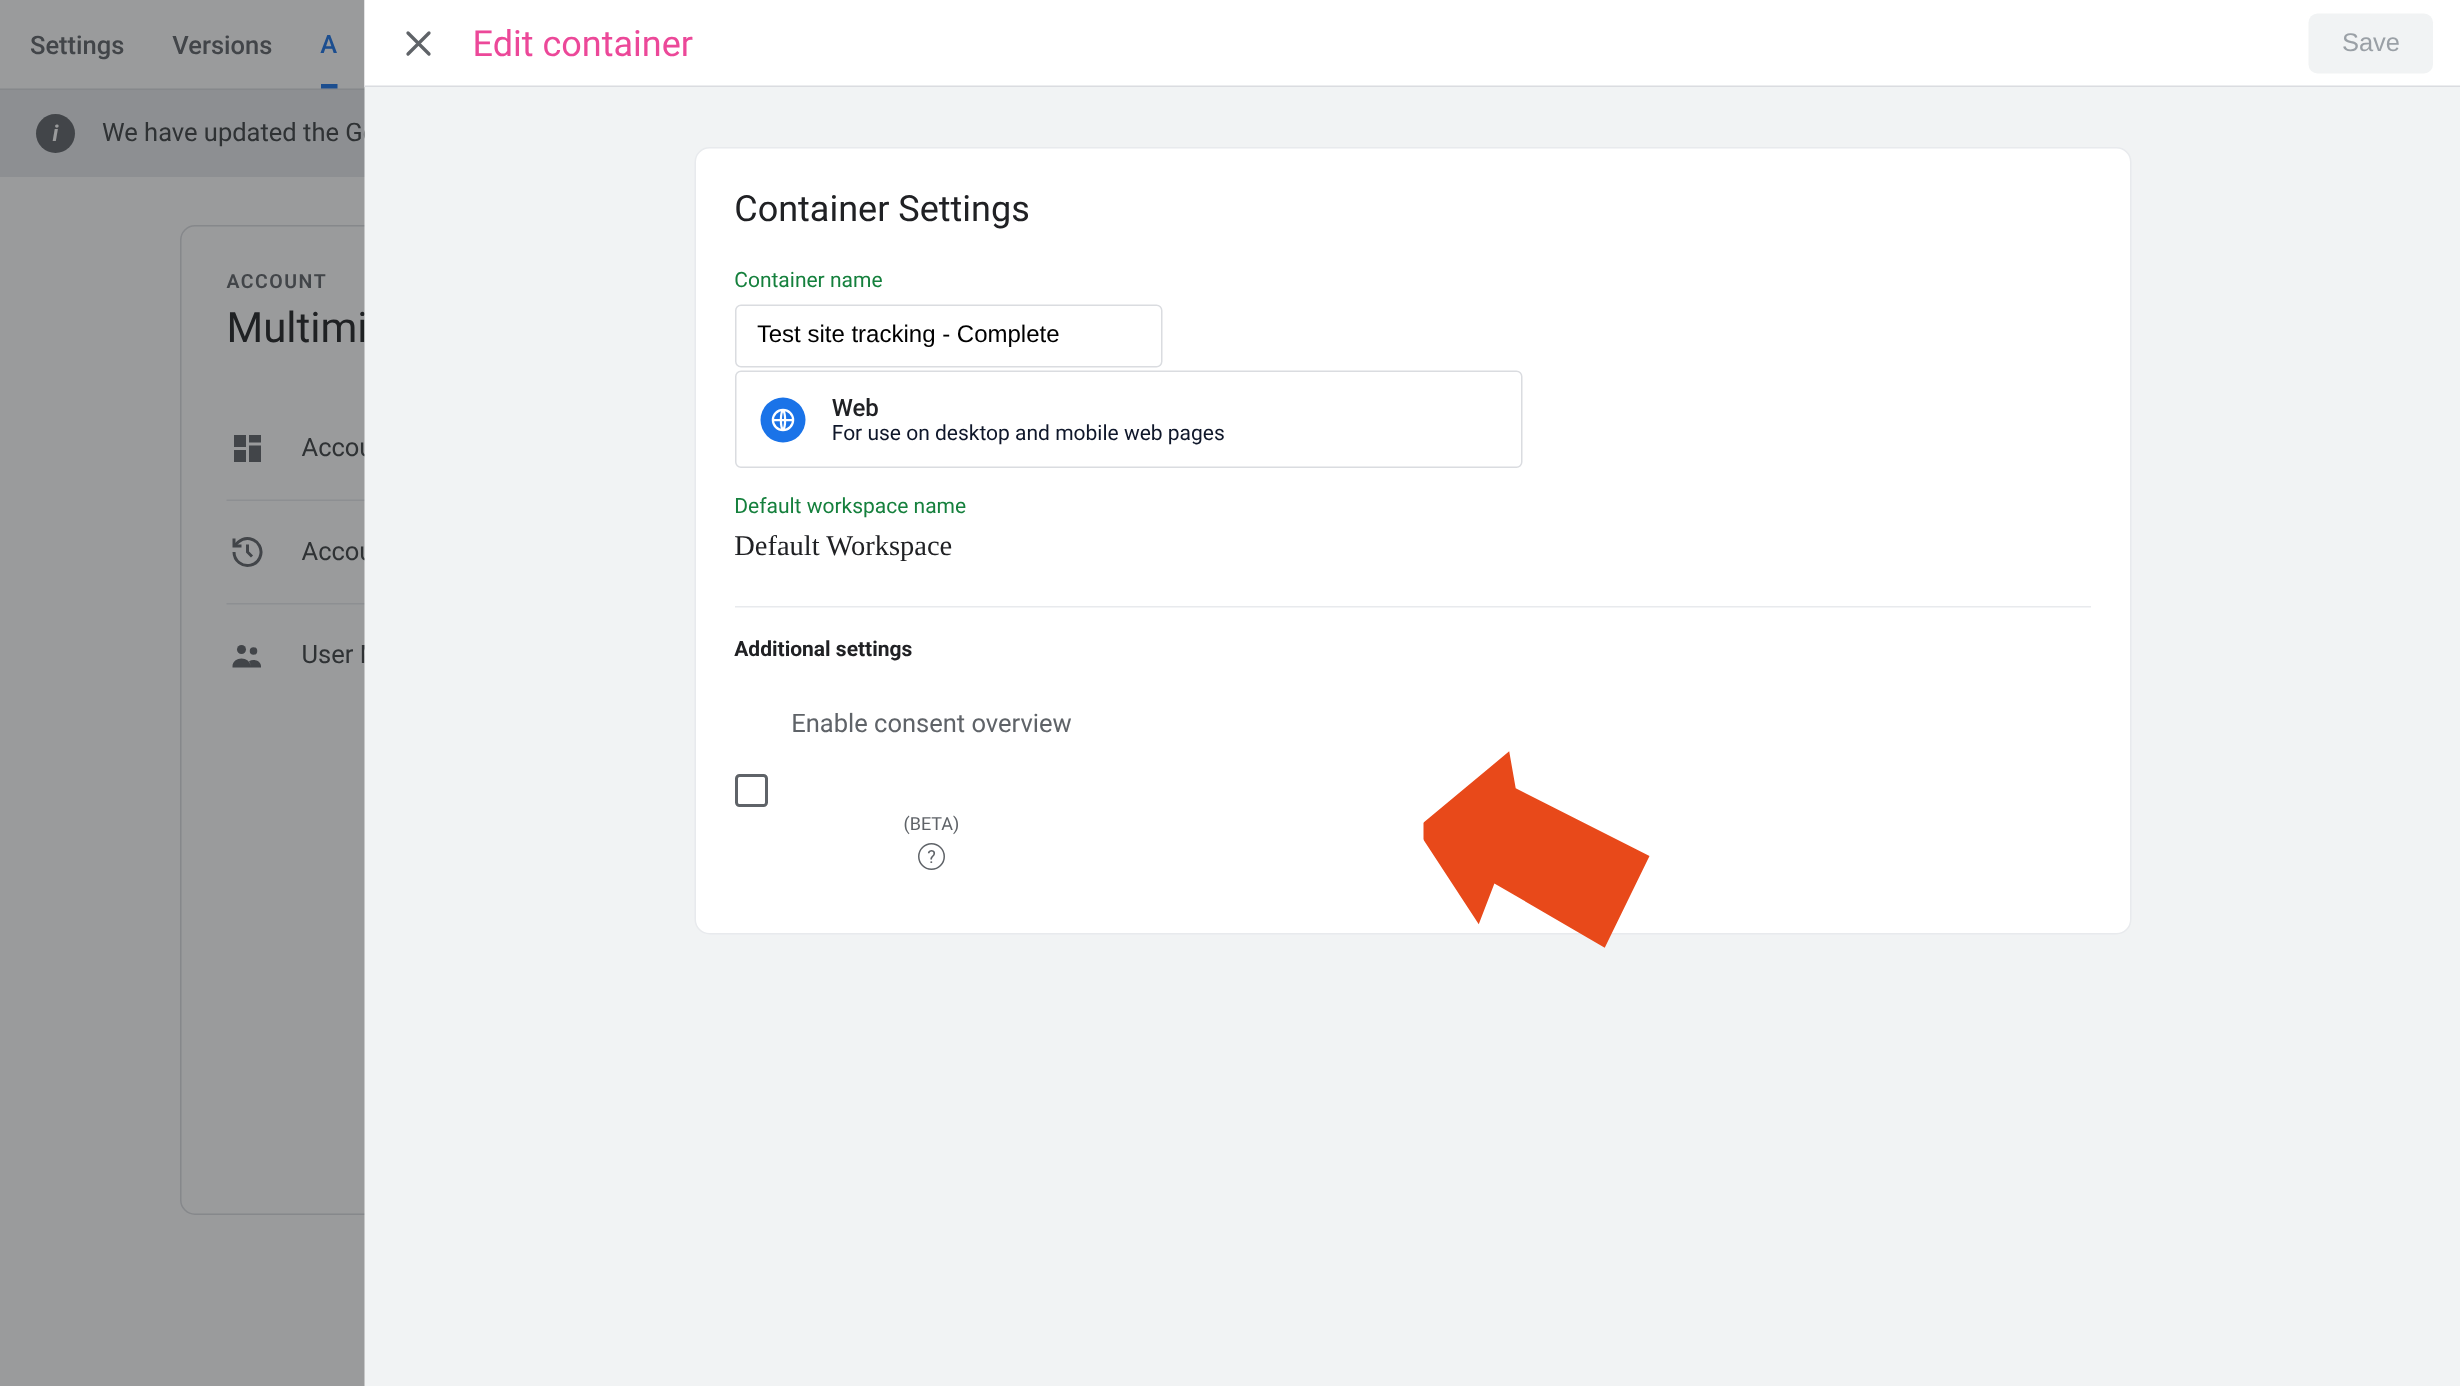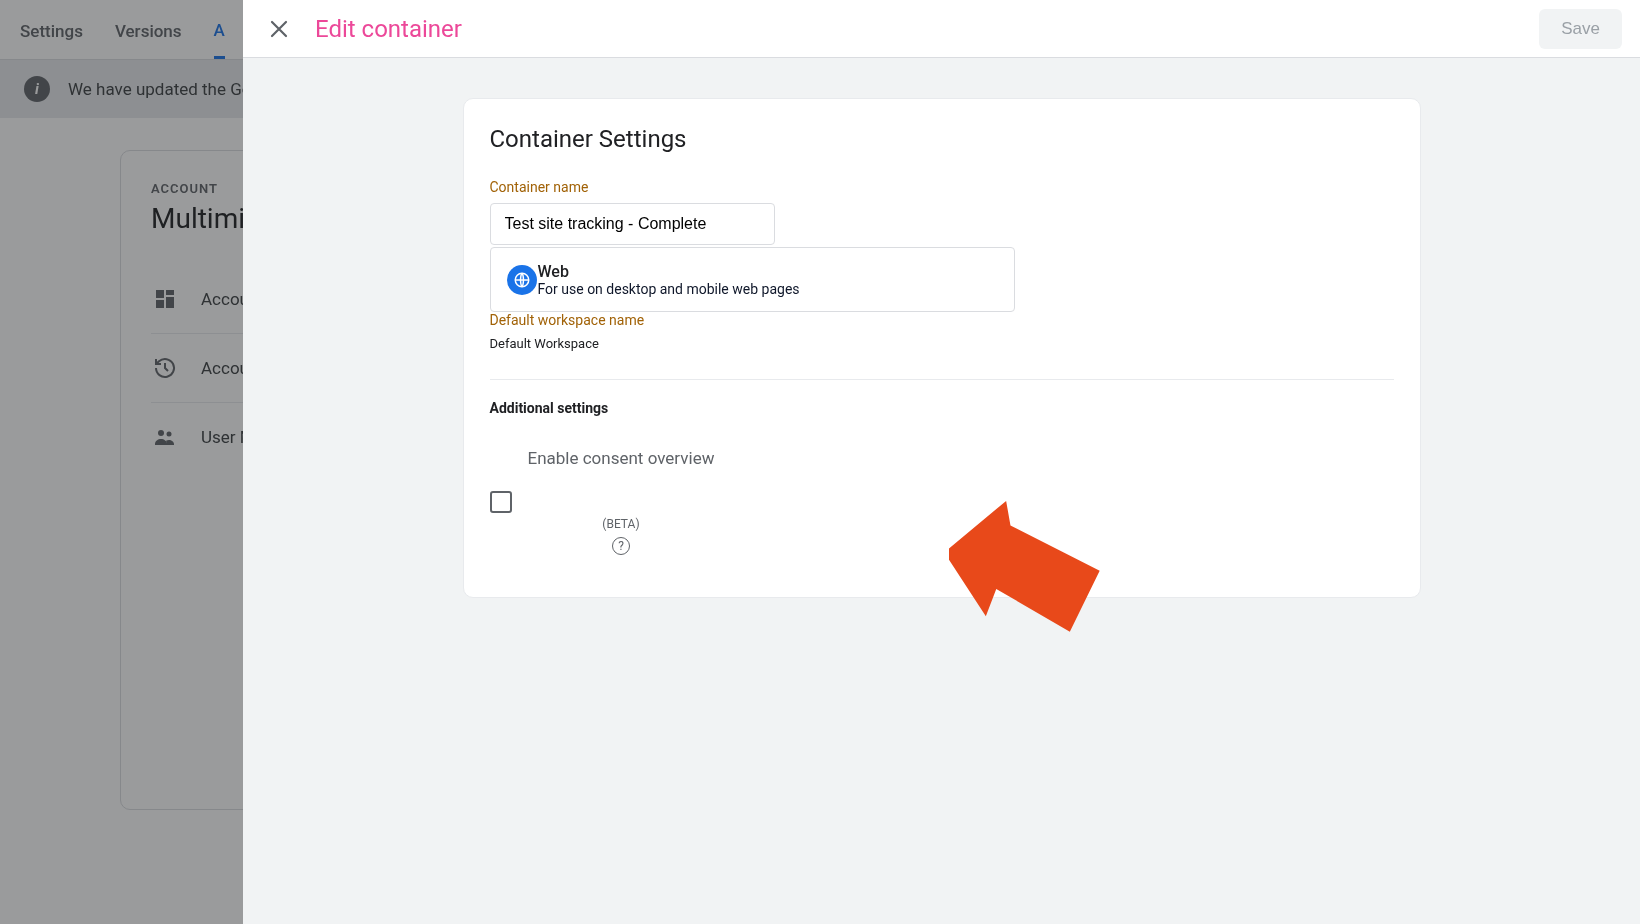--- a/index.html
+++ b/index.html
@@ -104,39 +104,39 @@
       flex: 1; display: flex; justify-content: center;
       padding: 40px 0;
     }
     .card {
       width: 958px; background: #fff;
       border-radius: 10px; border: 1px solid #e8eaed;
       padding: 26px 26px 42px 26px;
       align-self: flex-start;
     }
     .card-title { font-size: 24px; color: #202124; margin-bottom: 26px; }
-    .field-label { font-size: 14px; color: #a16207; margin-bottom: 8px; }
+    .field-label { font-size: 14px; color: #15803d; margin-bottom: 8px; margin-top: 18px; }
     .text-input {
       width: 285px; height: 42px; border: 1px solid #dadce0;
       border-radius: 4px; padding: 0 14px; font-size: 16px;
       color: #000000;
     }
     .platform-box {
       width: 525px; border: 1px solid #dadce0; border-radius: 4px;
-      display: flex; align-items: center; gap: 1px; padding: 14px 16px;
+      display: flex; align-items: center; gap: 18px; padding: 14px 16px;
       margin-top: 2px;
     }
     .globe-icon {
       width: 30px; height: 30px; border-radius: 50%;
       background: #1a73e8; color: #fff;
       display: flex; align-items: center; justify-content: center;
     }
     .platform-name { font-size: 16px; color: #202124; font-weight: 500; }
     .platform-desc { font-size: 14px; color: #0f172a; }
-    .static-value { font-size: 13px; color: #202124; margin-top: 4px; }
+    .static-value { font-size: 19px; color: #202124; margin-top: 4px; font-family: Liberation Serif, serif; }
     .divider { height: 1px; background: #e8eaed; margin: 28px 0 20px 0; }
     .section-title { font-size: 14px; font-weight: 700; color: #202124; margin-bottom: 32px; }
     .checkbox-row {
       display: flex; align-items: center; gap: 16px;
     }
     .checkbox {
       width: 22px; height: 22px; border: 2px solid #5f6368;
       border-radius: 3px; background: #fff; cursor: pointer;
       flex-shrink: 0;
     }

